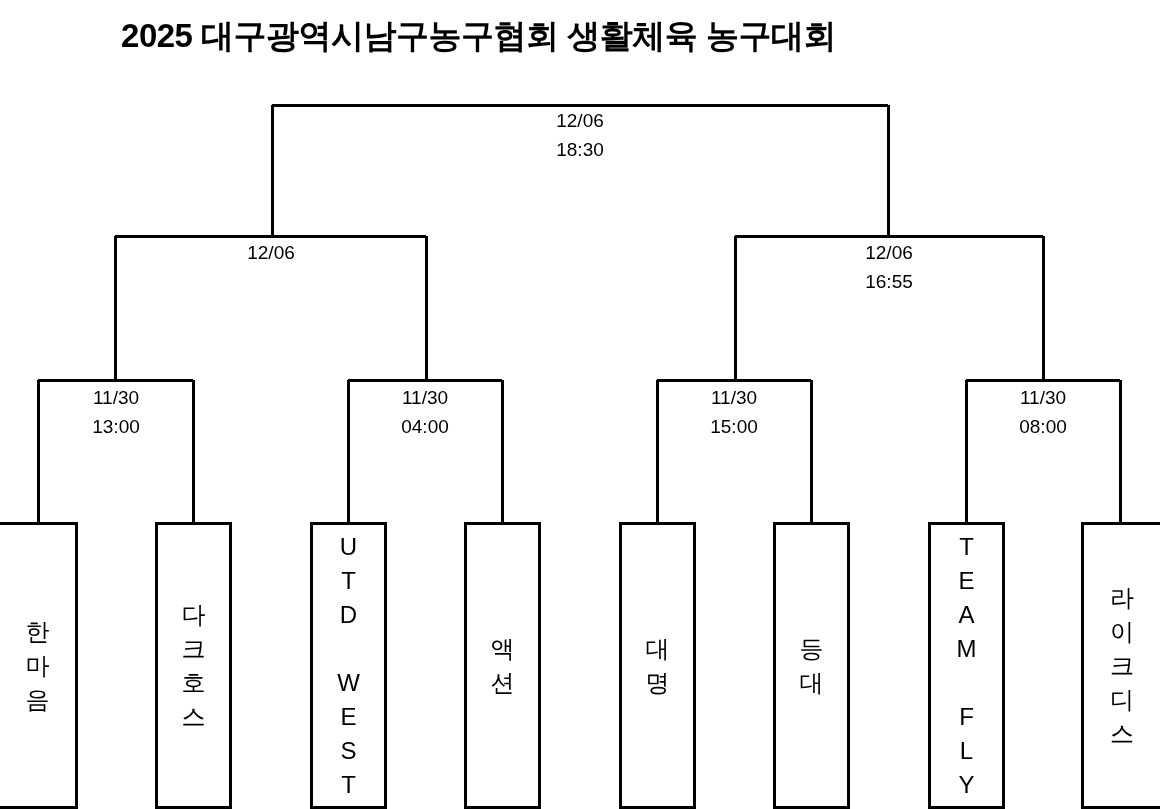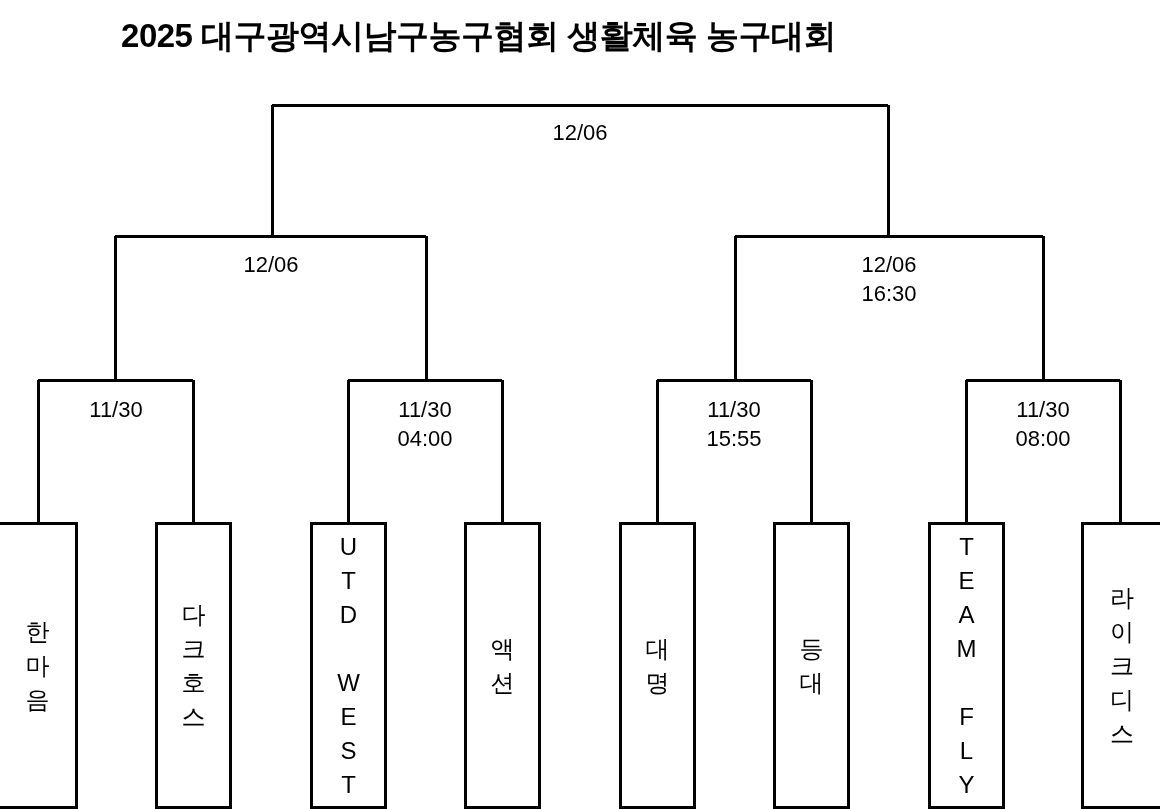--- a/index.html
+++ b/index.html
@@ -30,24 +30,23 @@
     white-space: nowrap;
   }
   #bracket-svg {
     position: absolute;
     left: 0;
     top: 0;
   }
   .match-label {
     position: absolute;
     text-align: center;
-    font-size: 22px;
+    font-size: 19px;
     line-height: 29px;
     white-space: nowrap;
-    margin-top: 12px;
   }
   .match-label .date-line,
   .match-label .time-line {
     display: block;
   }
   .team-box {
     position: absolute;
     box-sizing: border-box;
     border: 3px solid #000000;
     background: #ffffff;
@@ -110,40 +109,42 @@
       <path d="M 811 380 L 811 522"></path>
 
       <path d="M 966 380 L 1120 380"></path>
       <path d="M 966 380 L 966 522"></path>
       <path d="M 1120 380 L 1120 522"></path>
     </g>
   </svg>
 
   <div class="match-label" style="left:480px; top:106px; width:200px;">
     <span class="date-line">12/06</span>
+    <span class="time-line">18:30</span>
   </div>
 
   <div class="match-label" style="left:171px; top:238px; width:200px;">
     <span class="date-line">12/06</span>
   </div>
   <div class="match-label" style="left:789px; top:238px; width:200px;">
     <span class="date-line">12/06</span>
-    <span class="time-line">16:30</span>
+    <span class="time-line">16:55</span>
   </div>
 
   <div class="match-label" style="left:16px; top:383px; width:200px;">
     <span class="date-line">11/30</span>
+    <span class="time-line">13:00</span>
   </div>
   <div class="match-label" style="left:325px; top:383px; width:200px;">
     <span class="date-line">11/30</span>
     <span class="time-line">04:00</span>
   </div>
   <div class="match-label" style="left:634px; top:383px; width:200px;">
     <span class="date-line">11/30</span>
-    <span class="time-line">15:55</span>
+    <span class="time-line">15:00</span>
   </div>
   <div class="match-label" style="left:943px; top:383px; width:200px;">
     <span class="date-line">11/30</span>
     <span class="time-line">08:00</span>
   </div>
 
   <div class="team-box" style="left:-3px; top:522px; width:81px; height:287px;">
     <div class="team-name">
         <span class="tchar">한</span>
         <span class="tchar">마</span>

